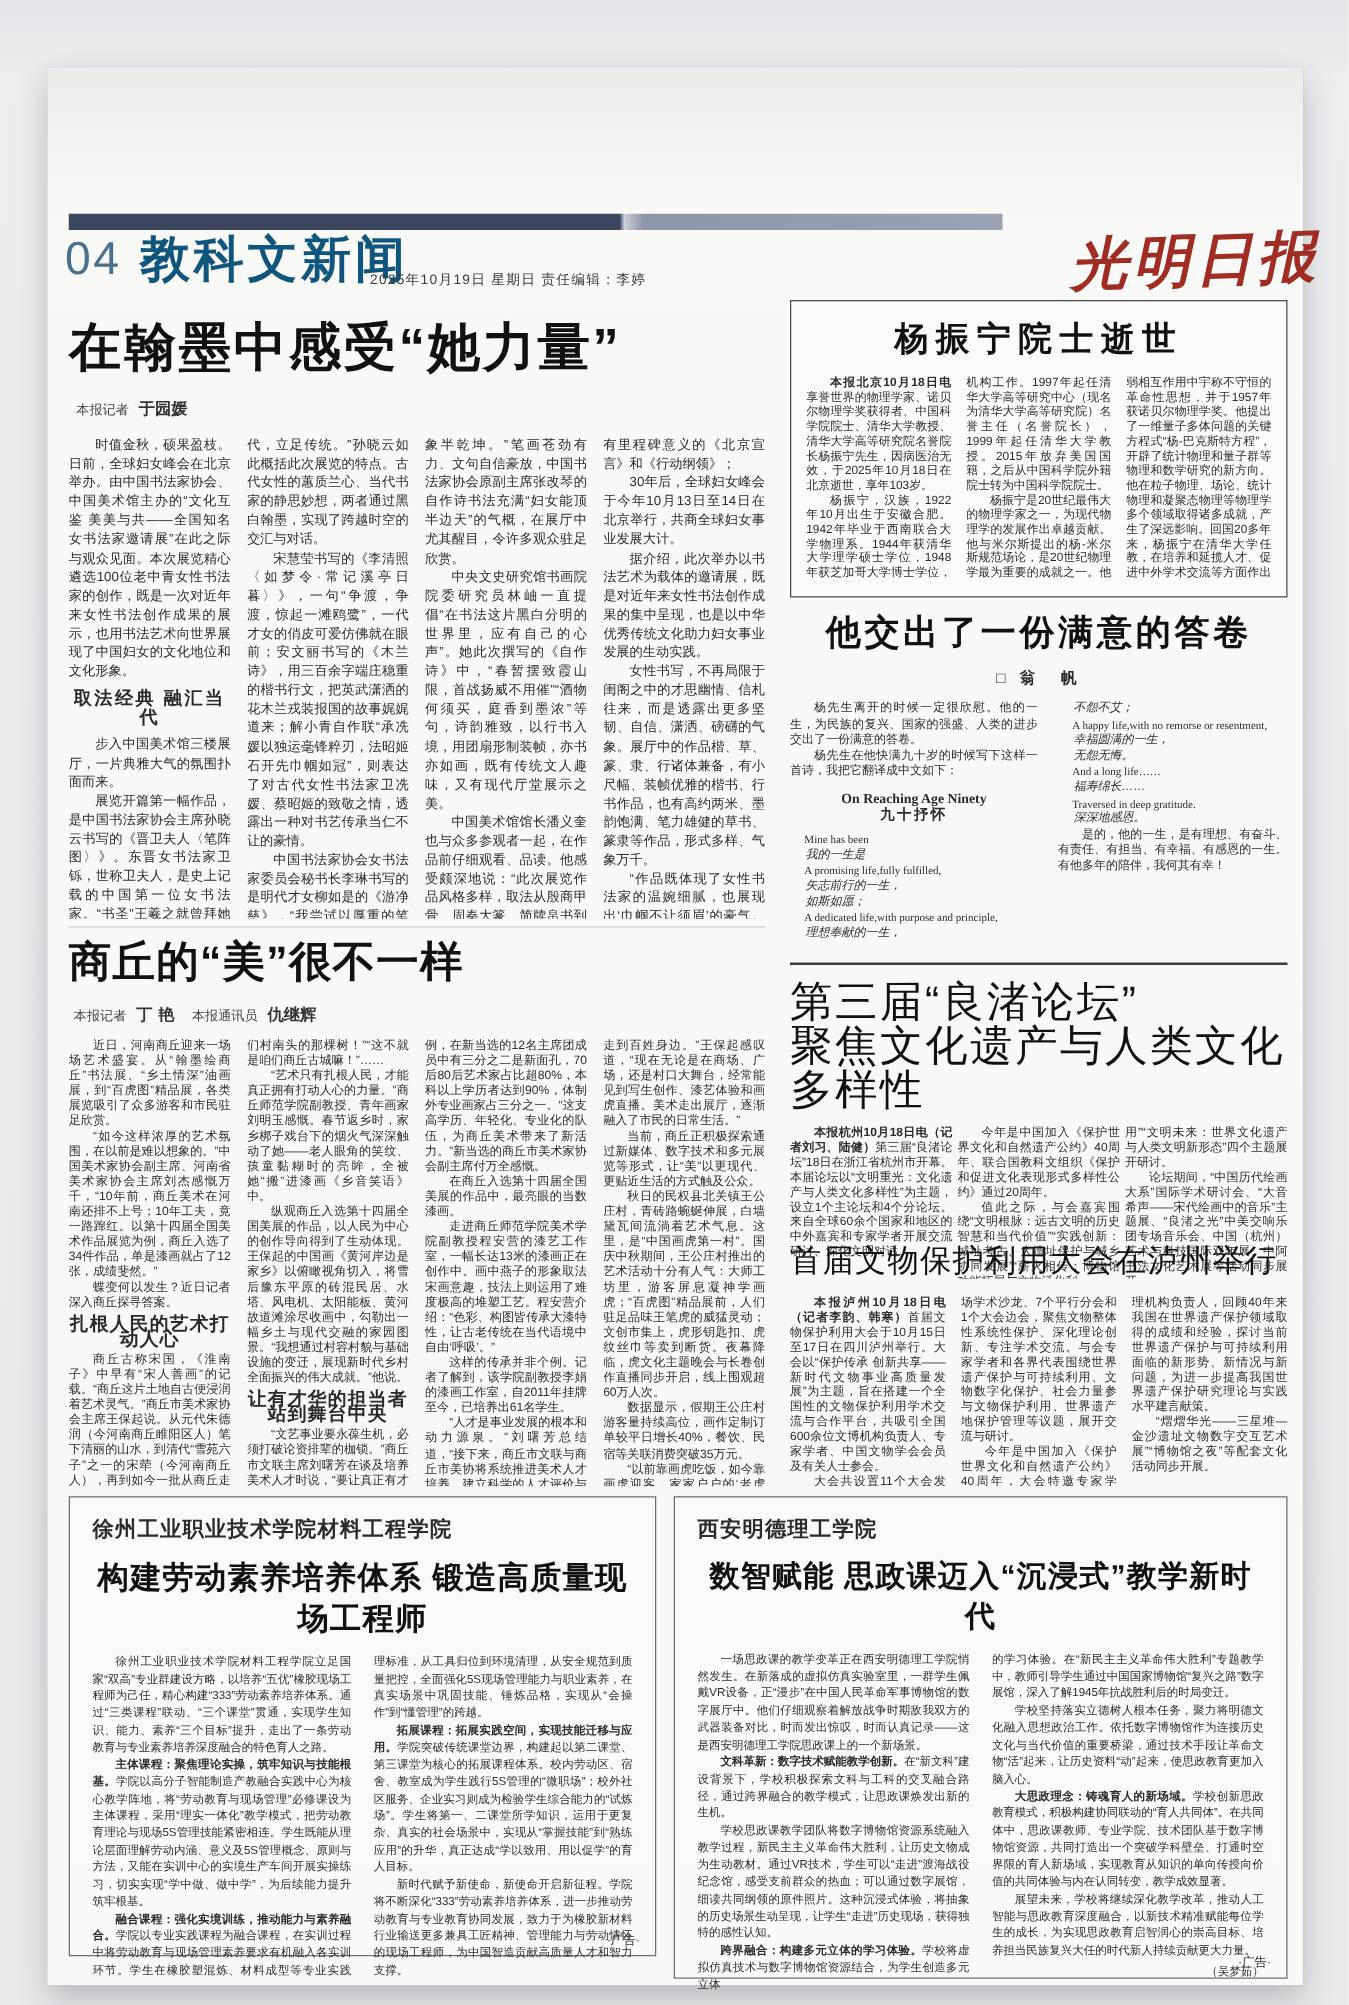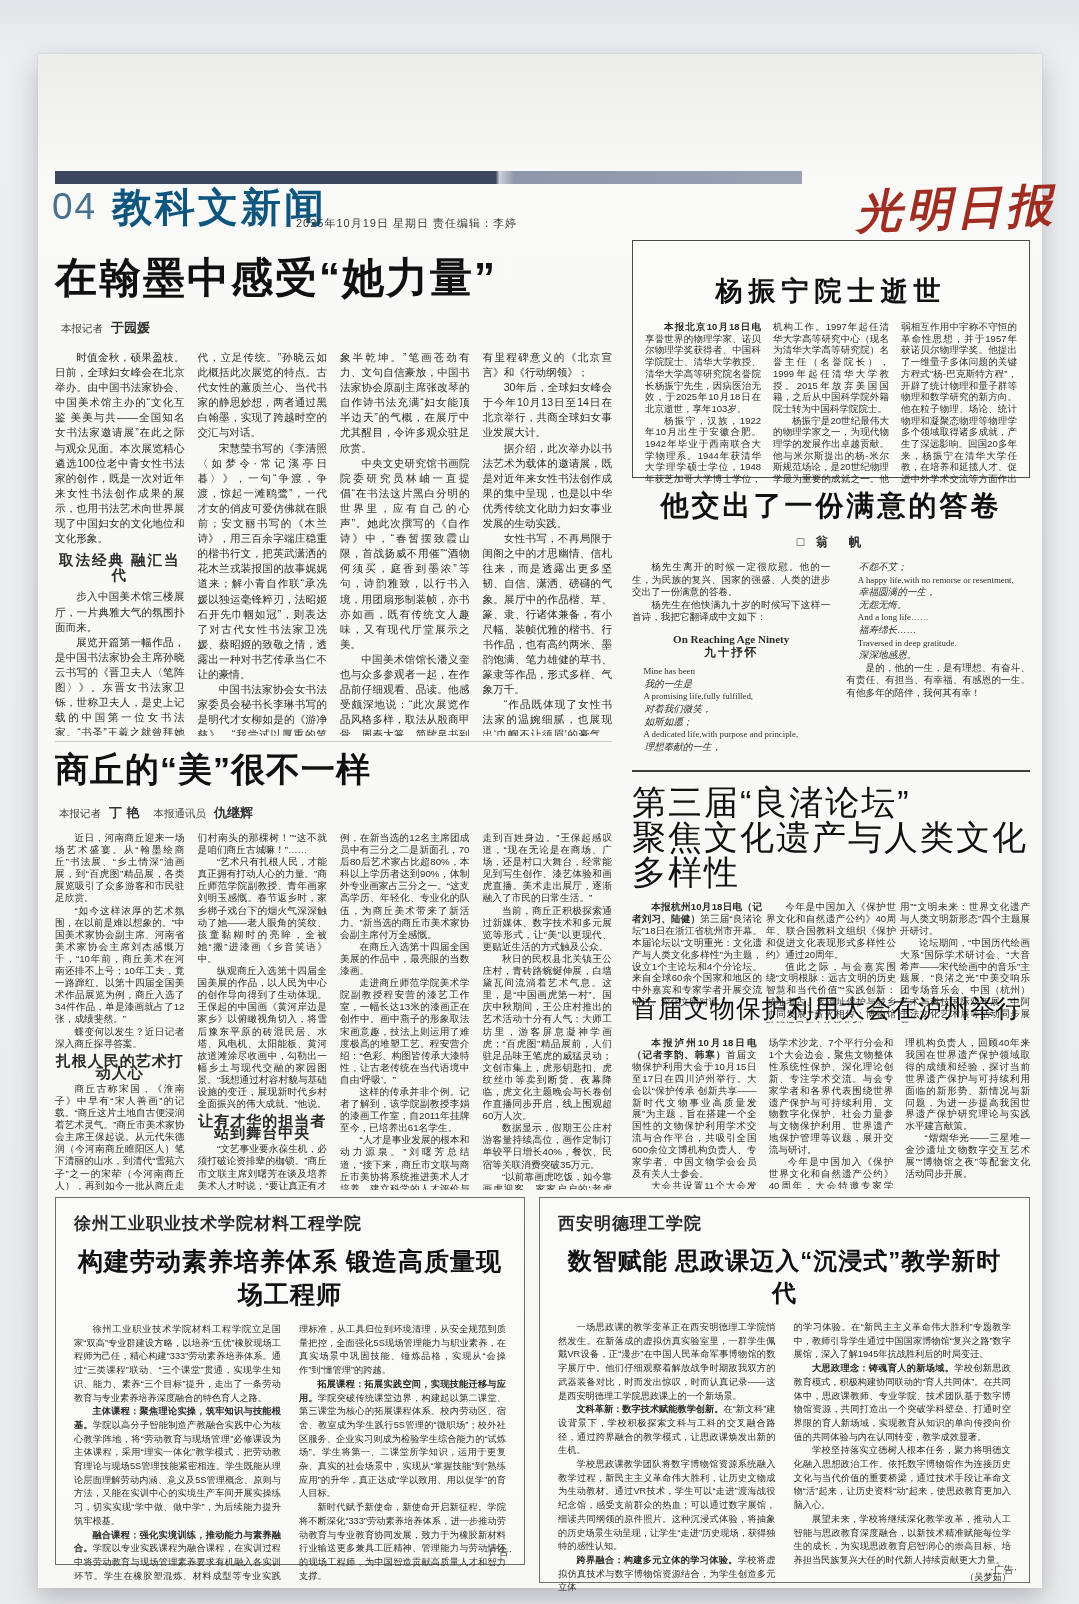--- a/index.html
+++ b/index.html
@@ -44,21 +44,21 @@
   #her .pa.h{font-size:14.5px;margin:7px 0 6px;letter-spacing:2px}
   #rule1{left:55px;top:741px;width:557px;height:1px;background:#c9c9c7}
   
   #sq{left:55px;top:747px;width:557px}
   #sq .title{font-size:34px;font-weight:900;letter-spacing:1px}
   #sq .byline{margin:10px 0 0 4px}
   #sq .cols{margin-top:10px;height:358px;gap:13px}
   #sq .col{font-size:9.7px;line-height:12.1px}
   #sq .pa.h{font-size:15px;margin:5px 0 4px;letter-spacing:1px}
   
-  #yang{left:632px;top:240px;width:398px;height:238px;border:1.5px solid #4a4a4a;padding:24px 12px;background:rgba(255,255,255,.35)}
+  #yang{left:632px;top:240px;width:398px;height:238px;border:1.5px solid #4a4a4a;padding:4px 12px;background:rgba(255,255,255,.35)}
   #yang .title{text-align:center;font-size:27px;font-weight:900;letter-spacing:6px;margin:8px 0 12px}
   #yang .cols{height:164px;gap:12px}
   #yang .col{font-size:9.5px;line-height:11.7px}
   
   #answer{left:632px;top:487px;width:398px}
   #answer .title{text-align:center;font-size:28px;font-weight:900;letter-spacing:3px}
   #answer .author{text-align:center;font-size:12.5px;margin:9px 0 10px;letter-spacing:4px;font-weight:700}
   #answer .cols{height:216px;gap:16px}
   #answer .col{font-size:9.6px;line-height:12.6px}
   #answer .col:first-child{flex:1.08}
@@ -191,21 +191,21 @@
     <div class="author">□ 翁　帆</div>
     <div class="cols">
       <div class="col">
           <div class="pa p">杨先生离开的时候一定很欣慰。他的一生，为民族的复兴、国家的强盛、人类的进步交出了一份满意的答卷。</div>
           <div class="pa p">杨先生在他快满九十岁的时候写下这样一首诗，我把它翻译成中文如下：</div>
           <div class="pa cte">On Reaching Age Ninety</div>
           <div class="pa ctc">九十抒怀</div>
           <div class="pa en">Mine has been</div>
           <div class="pa cn">我的一生是</div>
           <div class="pa en">A promising life,fully fulfilled,</div>
-          <div class="pa cn">对着我们微笑，</div>
+          <div class="pa cn">矢志前行的一生，</div>
           <div class="pa cn">如斯如愿；</div>
           <div class="pa en">A dedicated life,with purpose and principle,</div>
           <div class="pa cn">理想奉献的一生，</div>
         </div>
       <div class="col">
           <div class="pa cn">不怨不艾；</div>
           <div class="pa en">A happy life,with no remorse or resentment,</div>
           <div class="pa cn">幸福圆满的一生，</div>
           <div class="pa cn">无怨无悔。</div>
           <div class="pa en">And a long life……</div>
@@ -277,21 +277,21 @@
     <h2 class="title">数智赋能  思政课迈入“沉浸式”教学新时代</h2>
     <div class="cols">
       <div class="col">
           <div class="pa p">一场思政课的教学变革正在西安明德理工学院悄然发生。在新落成的虚拟仿真实验室里，一群学生佩戴VR设备，正“漫步”在中国人民革命军事博物馆的数字展厅中。他们仔细观察着解放战争时期敌我双方的武器装备对比，时而发出惊叹，时而认真记录——这是西安明德理工学院思政课上的一个新场景。</div>
           <div class="pa lead"><b>文科革新：数字技术赋能教学创新。</b>在“新文科”建设背景下，学校积极探索文科与工科的交叉融合路径，通过跨界融合的教学模式，让思政课焕发出新的生机。</div>
           <div class="pa p">学校思政课教学团队将数字博物馆资源系统融入教学过程，新民主主义革命伟大胜利，让历史文物成为生动教材。通过VR技术，学生可以“走进”渡海战役纪念馆，感受支前群众的热血；可以通过数字展馆，细读共同纲领的原件照片。这种沉浸式体验，将抽象的历史场景生动呈现，让学生“走进”历史现场，获得独特的感性认知。</div>
           <div class="pa lead"><b>跨界融合：构建多元立体的学习体验。</b>学校将虚拟仿真技术与数字博物馆资源结合，为学生创造多元立体</div>
         </div>
       <div class="col">
           <div class="pa cont">的学习体验。在“新民主主义革命伟大胜利”专题教学中，教师引导学生通过中国国家博物馆“复兴之路”数字展馆，深入了解1945年抗战胜利后的时局变迁。</div>
+          <div class="pa p">学校坚持落实立德树人根本任务，聚力将明德文化融入思想政治工作。依托数字博物馆作为连接历史文化与当代价值的重要桥梁，通过技术手段让革命文物“活”起来，让历史资料“动”起来，使思政教育更加入脑入心。</div>
           <div class="pa lead"><b>大思政理念：铸魂育人的新场域。</b>学校创新思政教育模式，积极构建协同联动的“育人共同体”。在共同体中，思政课教师、专业学院、技术团队基于数字博物馆资源，共同打造出一个突破学科壁垒、打通时空界限的育人新场域，实现教育从知识的单向传授向价值的共同体验与内在认同转变，教学成效显著。</div>
-          <div class="pa p">学校坚持落实立德树人根本任务，聚力将明德文化融入思想政治工作。依托数字博物馆作为连接历史文化与当代价值的重要桥梁，通过技术手段让革命文物“活”起来，让历史资料“动”起来，使思政教育更加入脑入心。</div>
           <div class="pa p">展望未来，学校将继续深化教学改革，推动人工智能与思政教育深度融合，以新技术精准赋能每位学生的成长，为实现思政教育启智润心的崇高目标、培养担当民族复兴大任的时代新人持续贡献更大力量。</div>
           <div class="pa sig">（吴梦茹）</div>
         </div>
     </div>
     <div class="admark">·广告·</div>
   </section>
 </div>
 
 </body></html>

